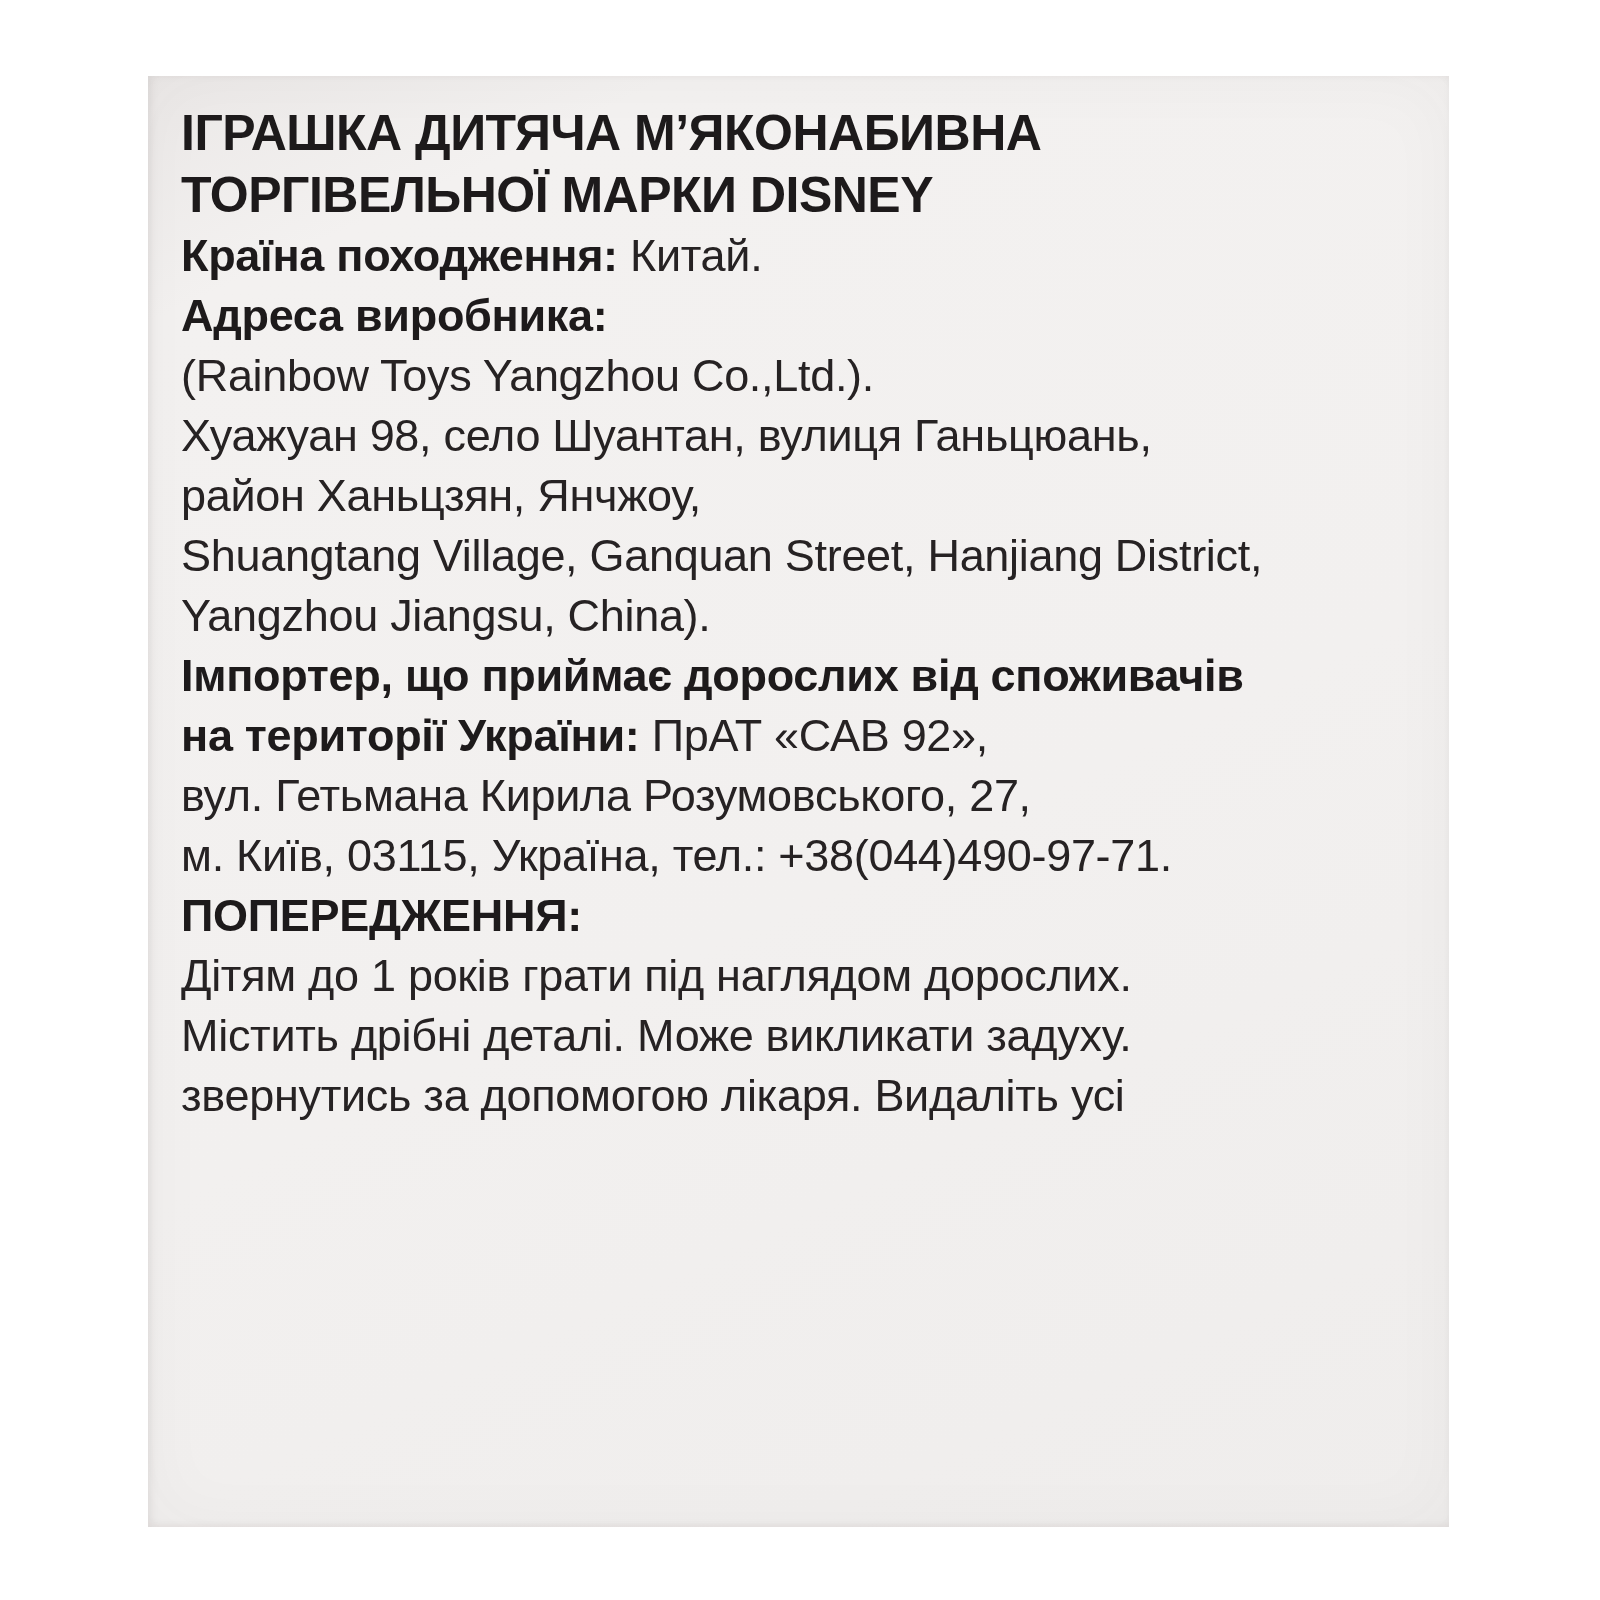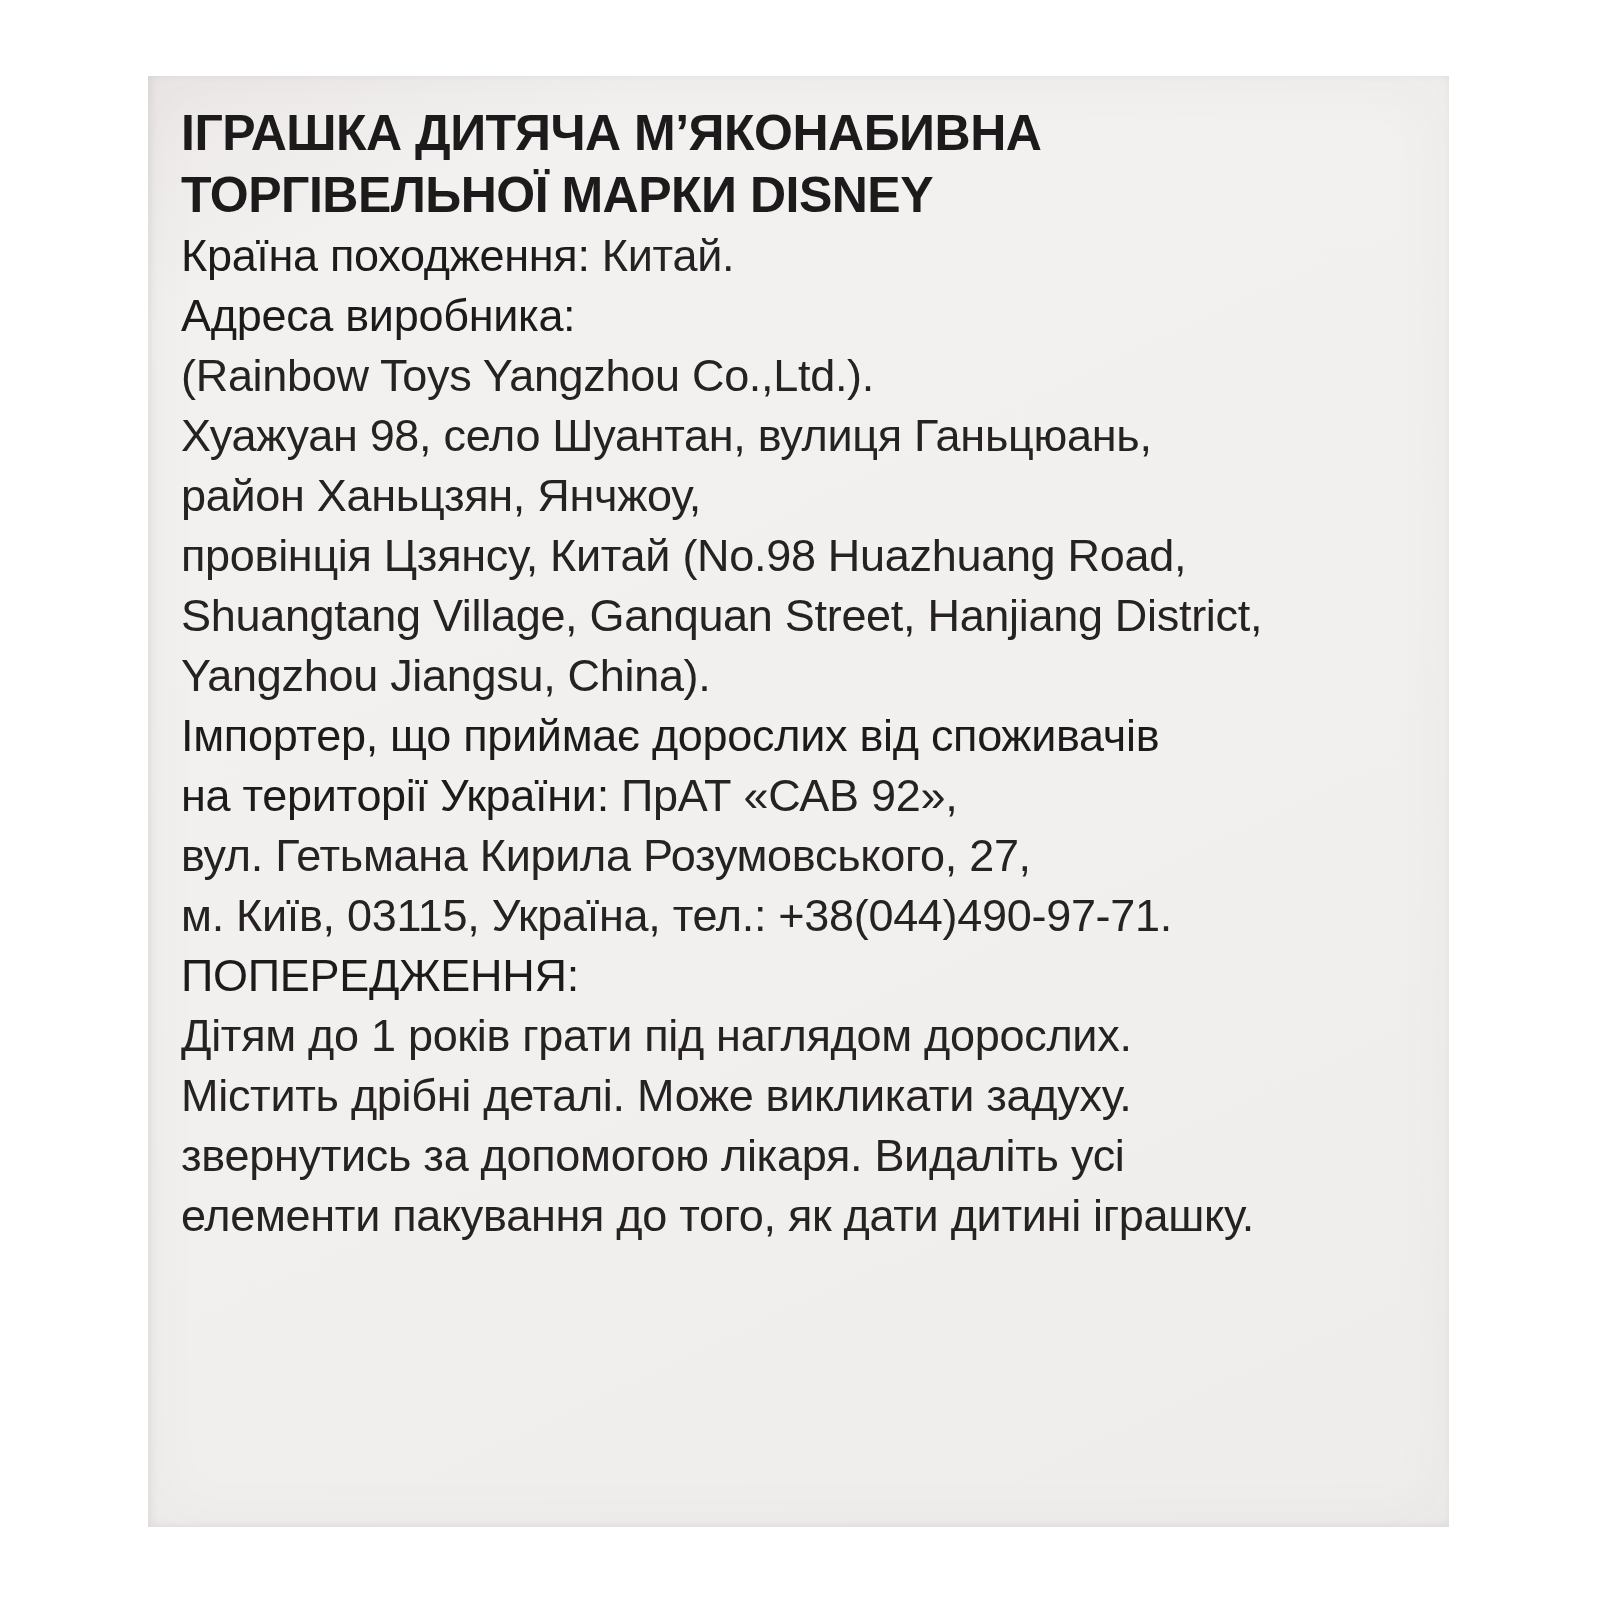--- a/index.html
+++ b/index.html
@@ -31,21 +31,21 @@
   }
   .line {
     white-space: nowrap;
     font-size: 45px;
     line-height: 60px;
     height: 60px;
     letter-spacing: -0.3px;
     color: #262223;
   }
   .line .b, .line.b {
-    font-weight: normal;
+    font-weight: bold;
     color: #1d1a1b;
   }
   .title-line {
     font-size: 50px;
     line-height: 62px;
     height: 62px;
     font-weight: bold;
     letter-spacing: -0.5px;
     color: #1d1a1b;
     white-space: nowrap;
@@ -60,29 +60,27 @@
     <div class="title-line">ІГРАШКА ДИТЯЧА М’ЯКОНАБИВНА</div>
     <div class="title-line">ТОРГІВЕЛЬНОЇ МАРКИ DISNEY</div>
 
     <div class="line"><span class="b">Країна походження:</span><span> Китай.</span></div>
 
     <div class="line b">Адреса виробника:</div>
 
     <div class="line">(Rainbow Toys Yangzhou Co.,Ltd.).</div>
     <div class="line">Хуажуан 98, село Шуантан, вулиця Ганьцюань,</div>
     <div class="line">район Ханьцзян, Янчжоу,</div>
-    <div class="line">провінція Цзянсу, Китай (No.98 Huazhuang Road,</div>
     <div class="line">Shuangtang Village, Ganquan Street, Hanjiang District,</div>
     <div class="line">Yangzhou Jiangsu, China).</div>
 
     <div class="line b">Імпортер, що приймає дорослих від споживачів</div>
     <div class="line"><span class="b">на території України:</span><span> ПрАТ «САВ 92»,</span></div>
     <div class="line">вул. Гетьмана Кирила Розумовського, 27,</div>
     <div class="line">м. Київ, 03115, Україна, тел.: +38(044)490-97-71.</div>
 
     <div class="line b">ПОПЕРЕДЖЕННЯ:</div>
     <div class="line">Дітям до 1 років грати під наглядом дорослих.</div>
     <div class="line">Містить дрібні деталі. Може викликати задуху.</div>
     <div class="line">звернутись за допомогою лікаря. Видаліть усі</div>
-    <div class="line">елементи пакування до того, як дати дитині іграшку.</div>
 
   </div>
 </div>
 
 </body></html>

